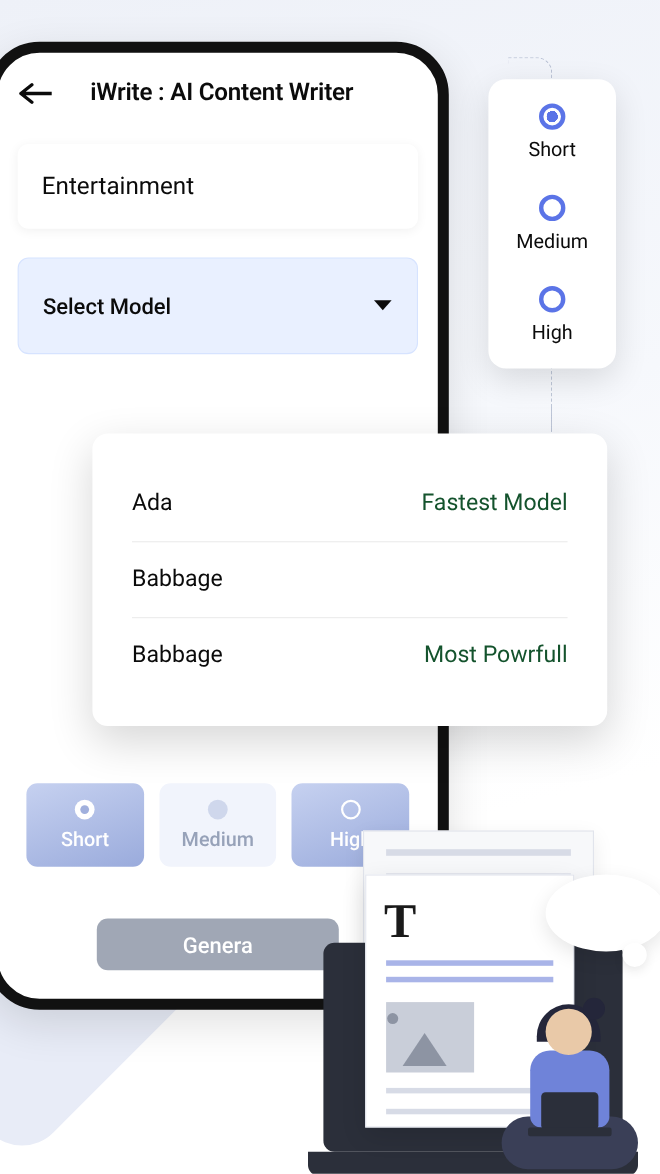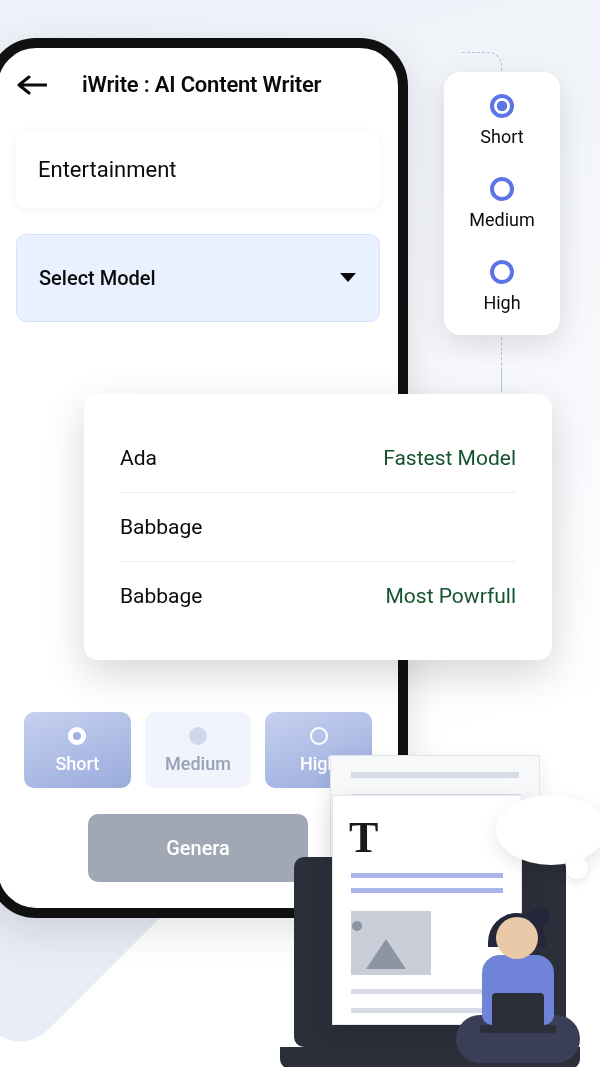--- a/index.html
+++ b/index.html
@@ -88,21 +88,21 @@
     .len-chip.selected .dot::after{content:"";position:absolute;inset:5px;border-radius:50%;background:#a1b0dd;}
     .len-chip.dim .dot { background:#cfd7ec; }
     .len-chip.high .dot { border:2px solid #fff; }
     .len-chip span.lbl { font-size: 18px; font-weight: 500; }
 
     .generate-btn {
       position: absolute;
       bottom: 26px;
       left: 90px;
       right: 90px;
-      height: 68px;
+      height: 47px;
       background: #a0a7b5;
       border: none;
       border-radius: 10px;
       color: #fff;
       font-size: 20px;
       font-weight: 500;
       cursor: pointer;
       overflow: hidden;
       text-align:center;
     }

